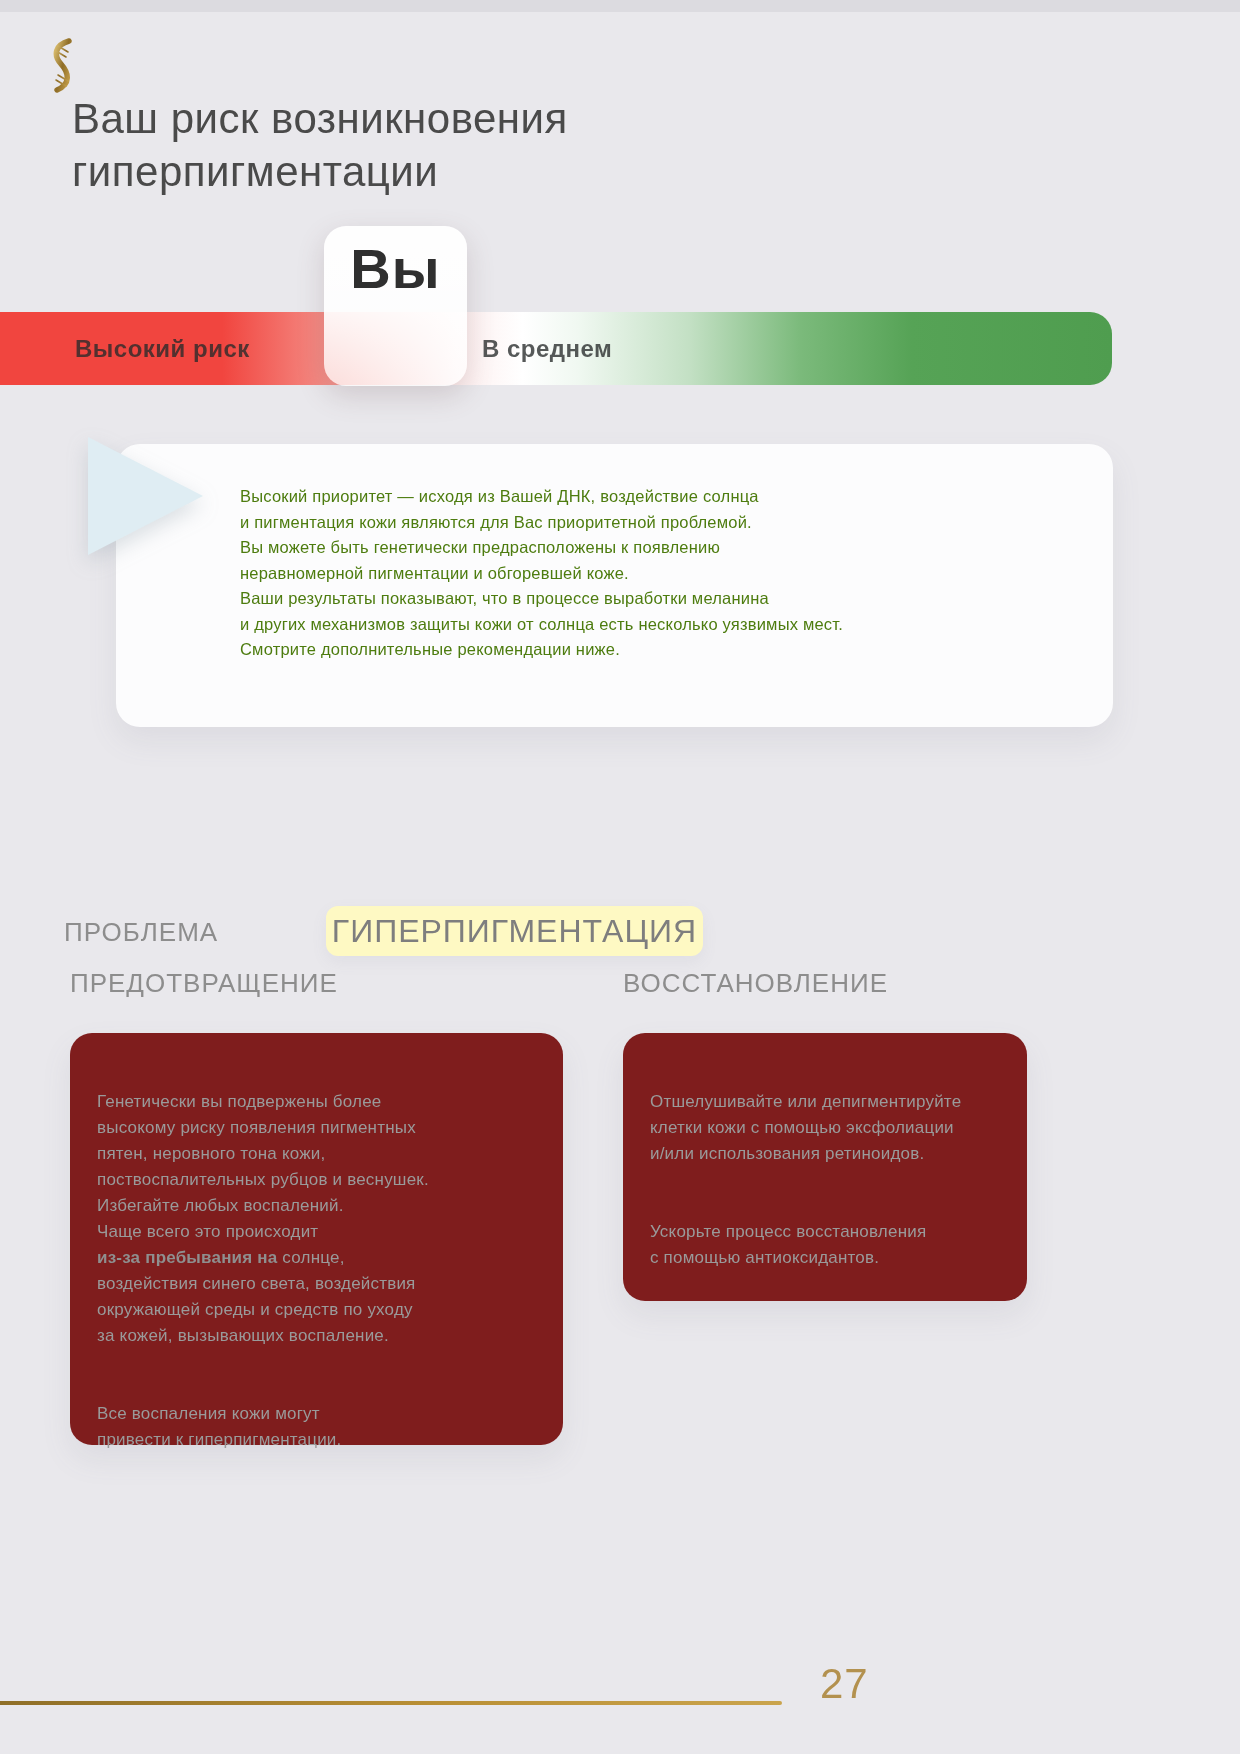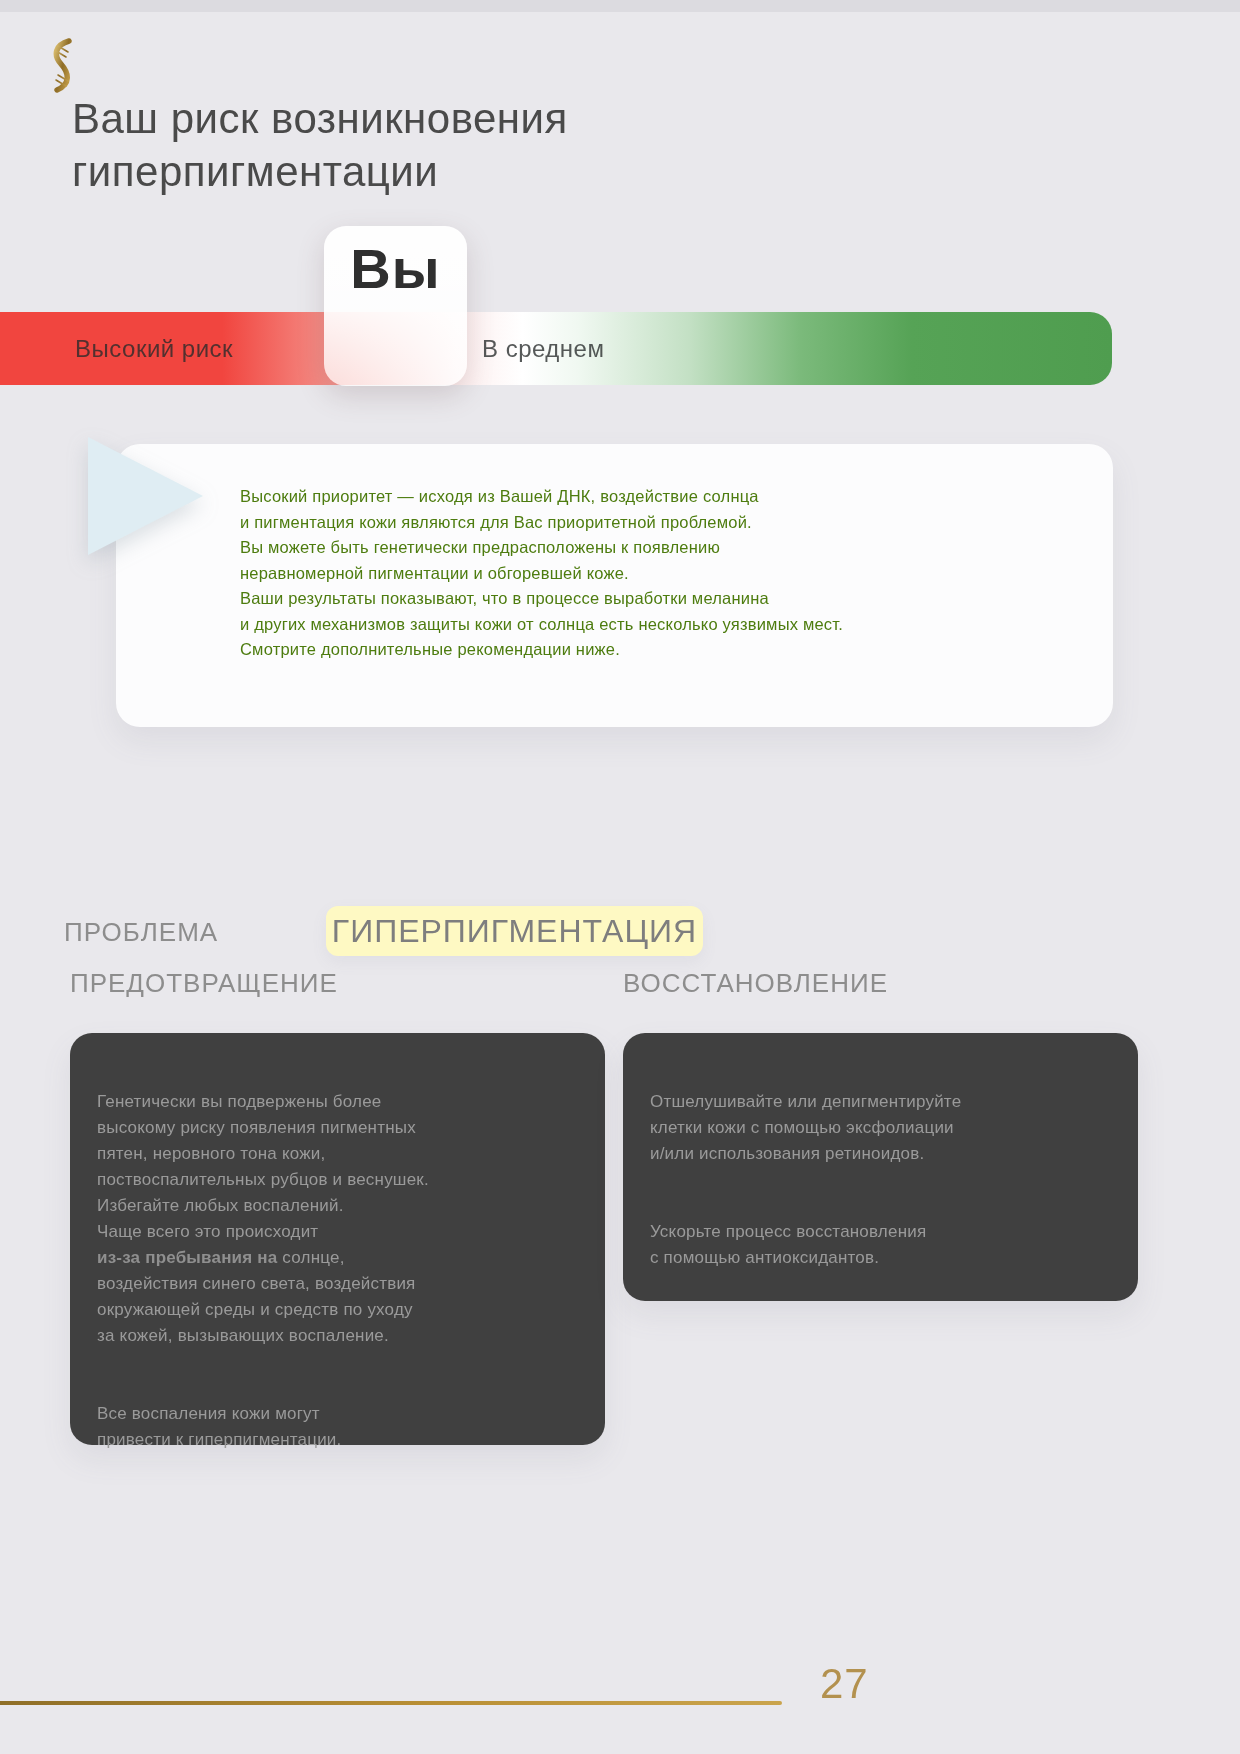--- a/index.html
+++ b/index.html
@@ -27,21 +27,21 @@
     position:absolute;left:0;top:300px;width:1112px;height:73px;
     border-radius:0 22px 22px 0;
     background:linear-gradient(90deg,
       #f1453f 0%, #f1453f 20%, #f59a93 31%, #fdeeee 41%,
       #ffffff 47%, #f0f8f1 52%, #c3e0c4 62%, #7bba7b 72%,
       #56a356 82%, #4f9d4f 100%);
     z-index:1;
   }
   .risk-label{
     position:absolute;top:0;height:73px;display:flex;align-items:center;
-    font-size:24px;font-weight:400;color:rgba(38,42,42,0.78);
+    font-size:24px;font-weight:700;color:rgba(38,42,42,0.78);
     letter-spacing:0.5px;
   }
   .risk-label.high{left:75px;}
   .risk-label.medium{left:482px;}
   .risk-label.low{left:862px;}
   .risk-marker{
     position:absolute;left:324px;top:214px;width:143px;height:160px;
     border-radius:22px;
     background:linear-gradient(180deg, rgba(255,255,255,0.97) 0%,
                rgba(255,255,255,0.92) 52%, rgba(255,255,255,0.70) 100%);
@@ -87,26 +87,25 @@
     position:absolute;left:326px;top:894px;width:377px;height:50px;
     background:#fef9c3;border-radius:12px;
     box-shadow:0 6px 16px rgba(120,120,140,0.08);
     display:flex;align-items:center;justify-content:center;
     font-size:32px;font-weight:300;color:#7e7e7e;letter-spacing:1px;
   }
   .prevention-label{left:70px;top:956px;}
   .recovery-label{left:623px;top:956px;}
   
   .card{
-    position:absolute;background:#404040;border-radius:22px;
+    position:absolute;background:#7f1d1d;border-radius:22px;
     box-shadow:0 14px 30px rgba(110,110,130,0.10);
-    padding-left:42px;
   }
   .prevention-card{left:70px;top:1021px;width:493px;height:412px;}
-  .recovery-card{left:623px;top:1021px;width:473px;height:268px;}
+  .recovery-card{left:623px;top:1021px;width:404px;height:268px;}
   .card-text{
     position:absolute;left:27px;top:30px;right:20px;
     font-size:17px;line-height:26px;font-weight:400;color:#9a9a9a;
     letter-spacing:0.2px;white-space:pre-line;
   }
   .card-text .bold-seg{font-weight:700;color:#8f8f8f;}
   .card-text .para-gap{display:block;height:26px;}
   
   .footer-line{
     position:absolute;left:0;top:1689px;width:782px;height:4px;

